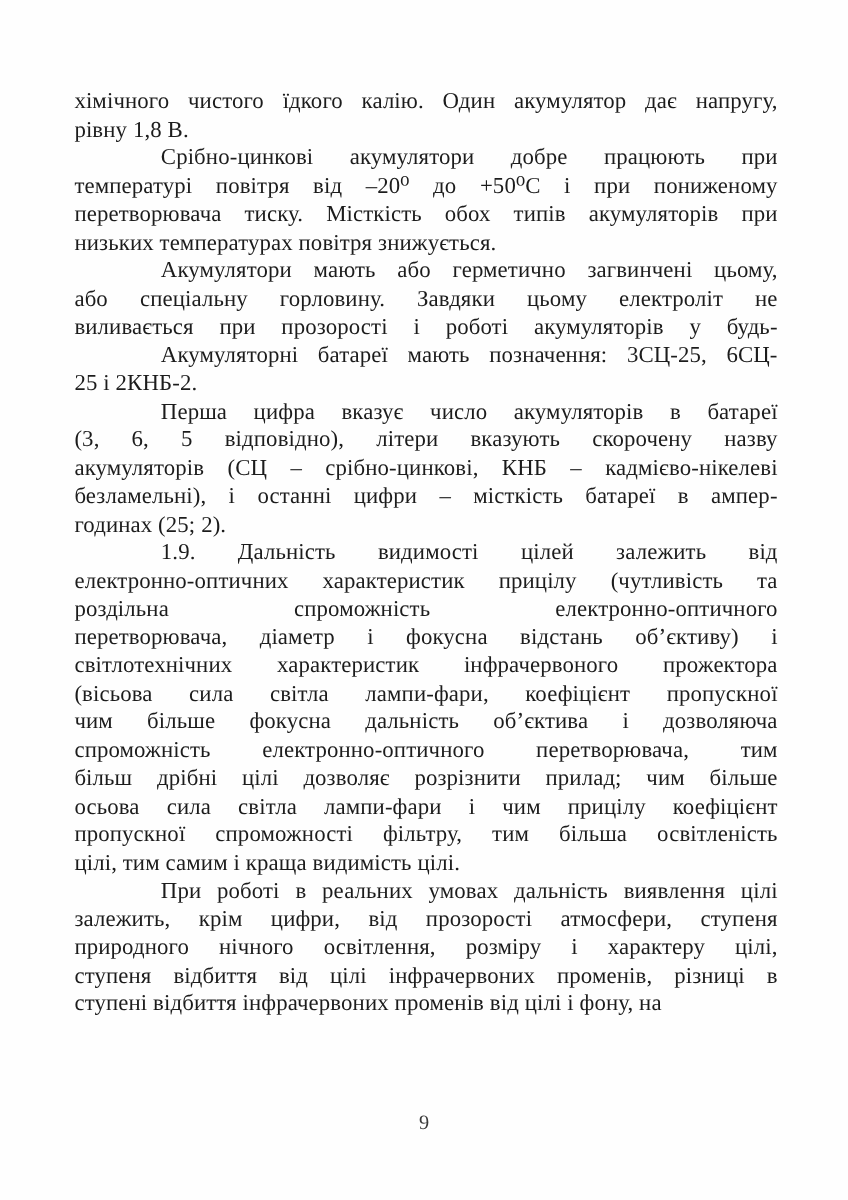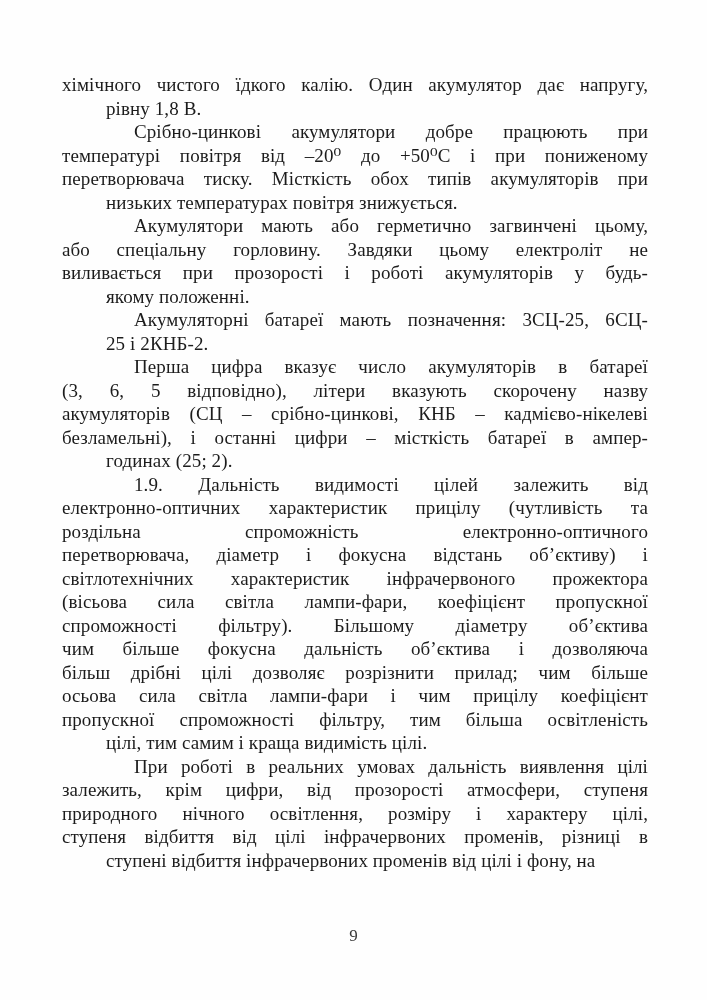--- a/index.html
+++ b/index.html
@@ -24,21 +24,21 @@
     font-size: 19px;
     line-height: 23.5px;
     letter-spacing: 0.1px;
   }
   .para { margin: 0; padding: 0; }
   .line {
     text-align: justify;
     text-align-last: justify;
     white-space: normal;
   }
-  .line.last { text-align-last: left; margin-left: 44px; }
+  .line.last { text-align-last: left; }
   .line.first { text-indent: 72px; }
   .page-number {
     position: absolute;
     top: 926px;
     left: 0;
     width: 707px;
     text-align: center;
     font-size: 17px;
     color: #3a3a3a;
   }
@@ -55,42 +55,41 @@
       <div class="para">
         <div class="line first">Срібно-цинкові акумулятори добре працюють при</div>
         <div class="line">температурі повітря від –20⁰ до +50⁰С і при пониженому</div>
         <div class="line">перетворювача тиску. Місткість обох типів акумуляторів при</div>
         <div class="line last">низьких температурах повітря знижується.</div>
       </div>
       <div class="para">
         <div class="line first">Акумулятори мають або герметично загвинчені цьому,</div>
         <div class="line">або спеціальну горловину. Завдяки цьому електроліт не</div>
         <div class="line">виливається при прозорості і роботі акумуляторів у будь-</div>
-        <div class="line last">якому положенні.</div>
       </div>
       <div class="para">
         <div class="line first">Акумуляторні батареї мають позначення: 3СЦ-25, 6СЦ-</div>
         <div class="line last">25 і 2КНБ-2.</div>
       </div>
       <div class="para">
         <div class="line first">Перша цифра вказує число акумуляторів в батареї</div>
         <div class="line">(3, 6, 5 відповідно), літери вказують скорочену назву</div>
         <div class="line">акумуляторів (СЦ – срібно-цинкові, КНБ – кадмієво-нікелеві</div>
         <div class="line">безламельні), і останні цифри – місткість батареї в ампер-</div>
         <div class="line last">годинах (25; 2).</div>
       </div>
       <div class="para">
         <div class="line first">1.9. Дальність видимості цілей залежить від</div>
         <div class="line">електронно-оптичних характеристик прицілу (чутливість та</div>
         <div class="line">роздільна спроможність електронно-оптичного</div>
         <div class="line">перетворювача, діаметр і фокусна відстань об’єктиву) і</div>
         <div class="line">світлотехнічних характеристик інфрачервоного прожектора</div>
         <div class="line">(вісьова сила світла лампи-фари, коефіцієнт пропускної</div>
-        <div class="line">спроможності фільтру). Більшому діаметру об’єктива</div>
         <div class="line">чим більше фокусна дальність об’єктива і дозволяюча</div>
+        <div class="line">спроможність електронно-оптичного перетворювача, тим</div>
         <div class="line">більш дрібні цілі дозволяє розрізнити прилад; чим більше</div>
         <div class="line">осьова сила світла лампи-фари і чим прицілу коефіцієнт</div>
         <div class="line">пропускної спроможності фільтру, тим більша освітленість</div>
         <div class="line last">цілі, тим самим і краща видимість цілі.</div>
       </div>
       <div class="para">
         <div class="line first">При роботі в реальних умовах дальність виявлення цілі</div>
         <div class="line">залежить, крім цифри, від прозорості атмосфери, ступеня</div>
         <div class="line">природного нічного освітлення, розміру і характеру цілі,</div>
         <div class="line">ступеня відбиття від цілі інфрачервоних променів, різниці в</div>

